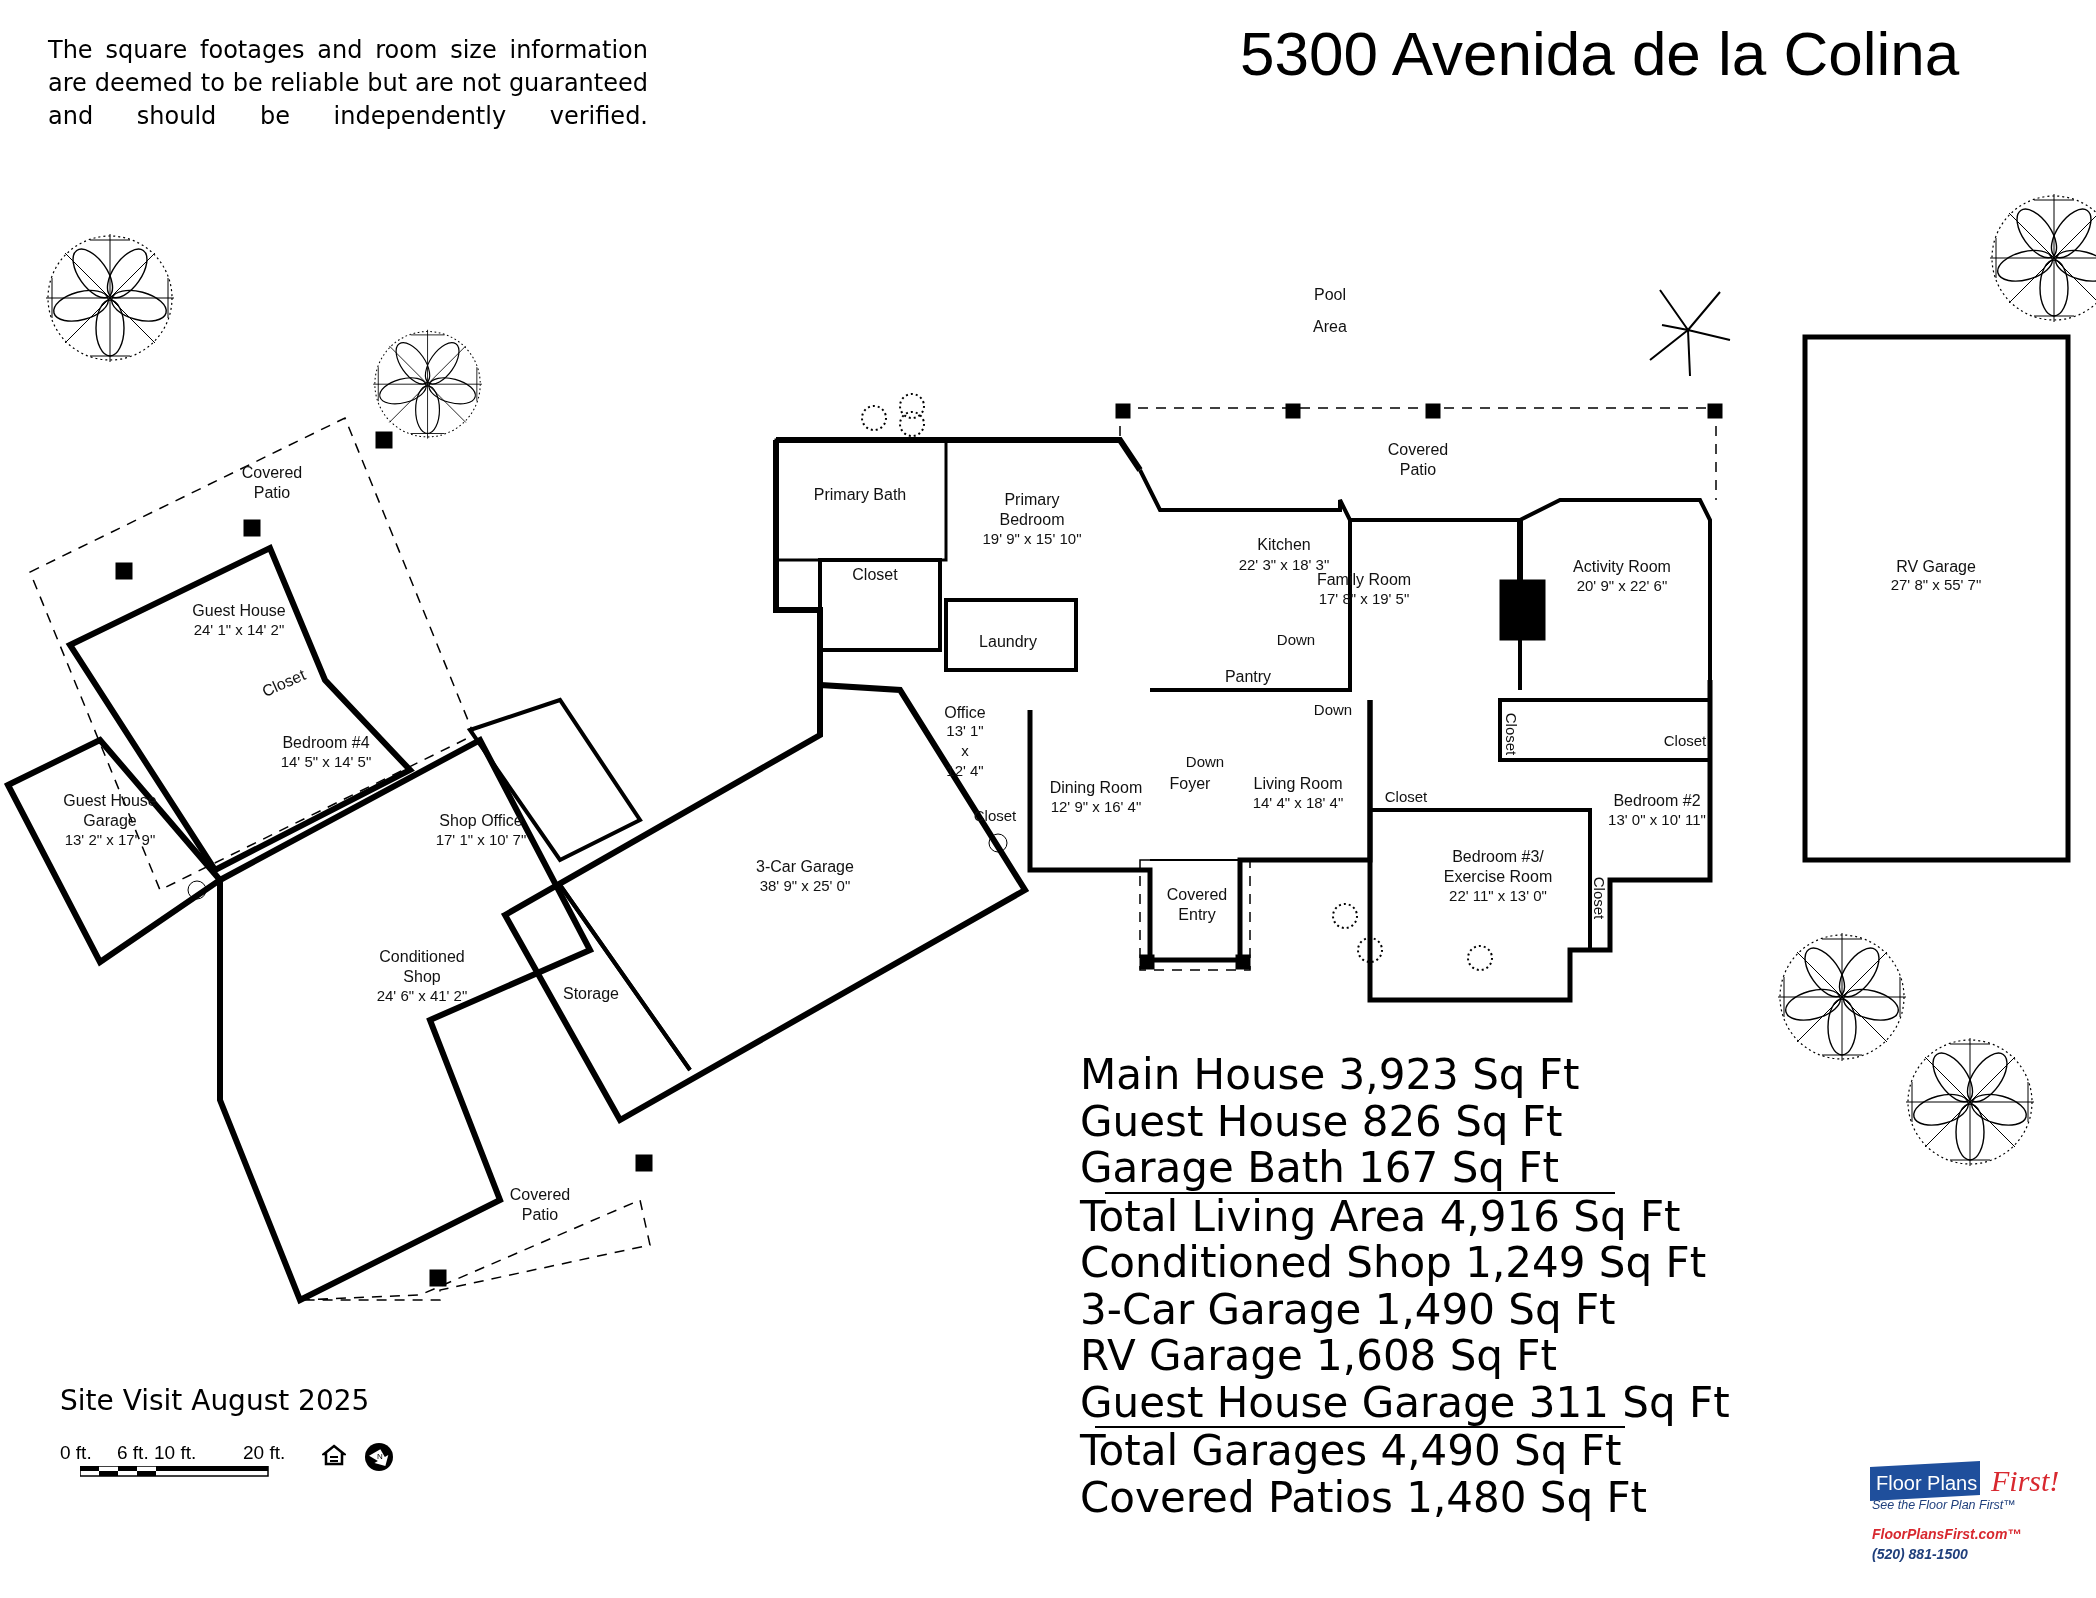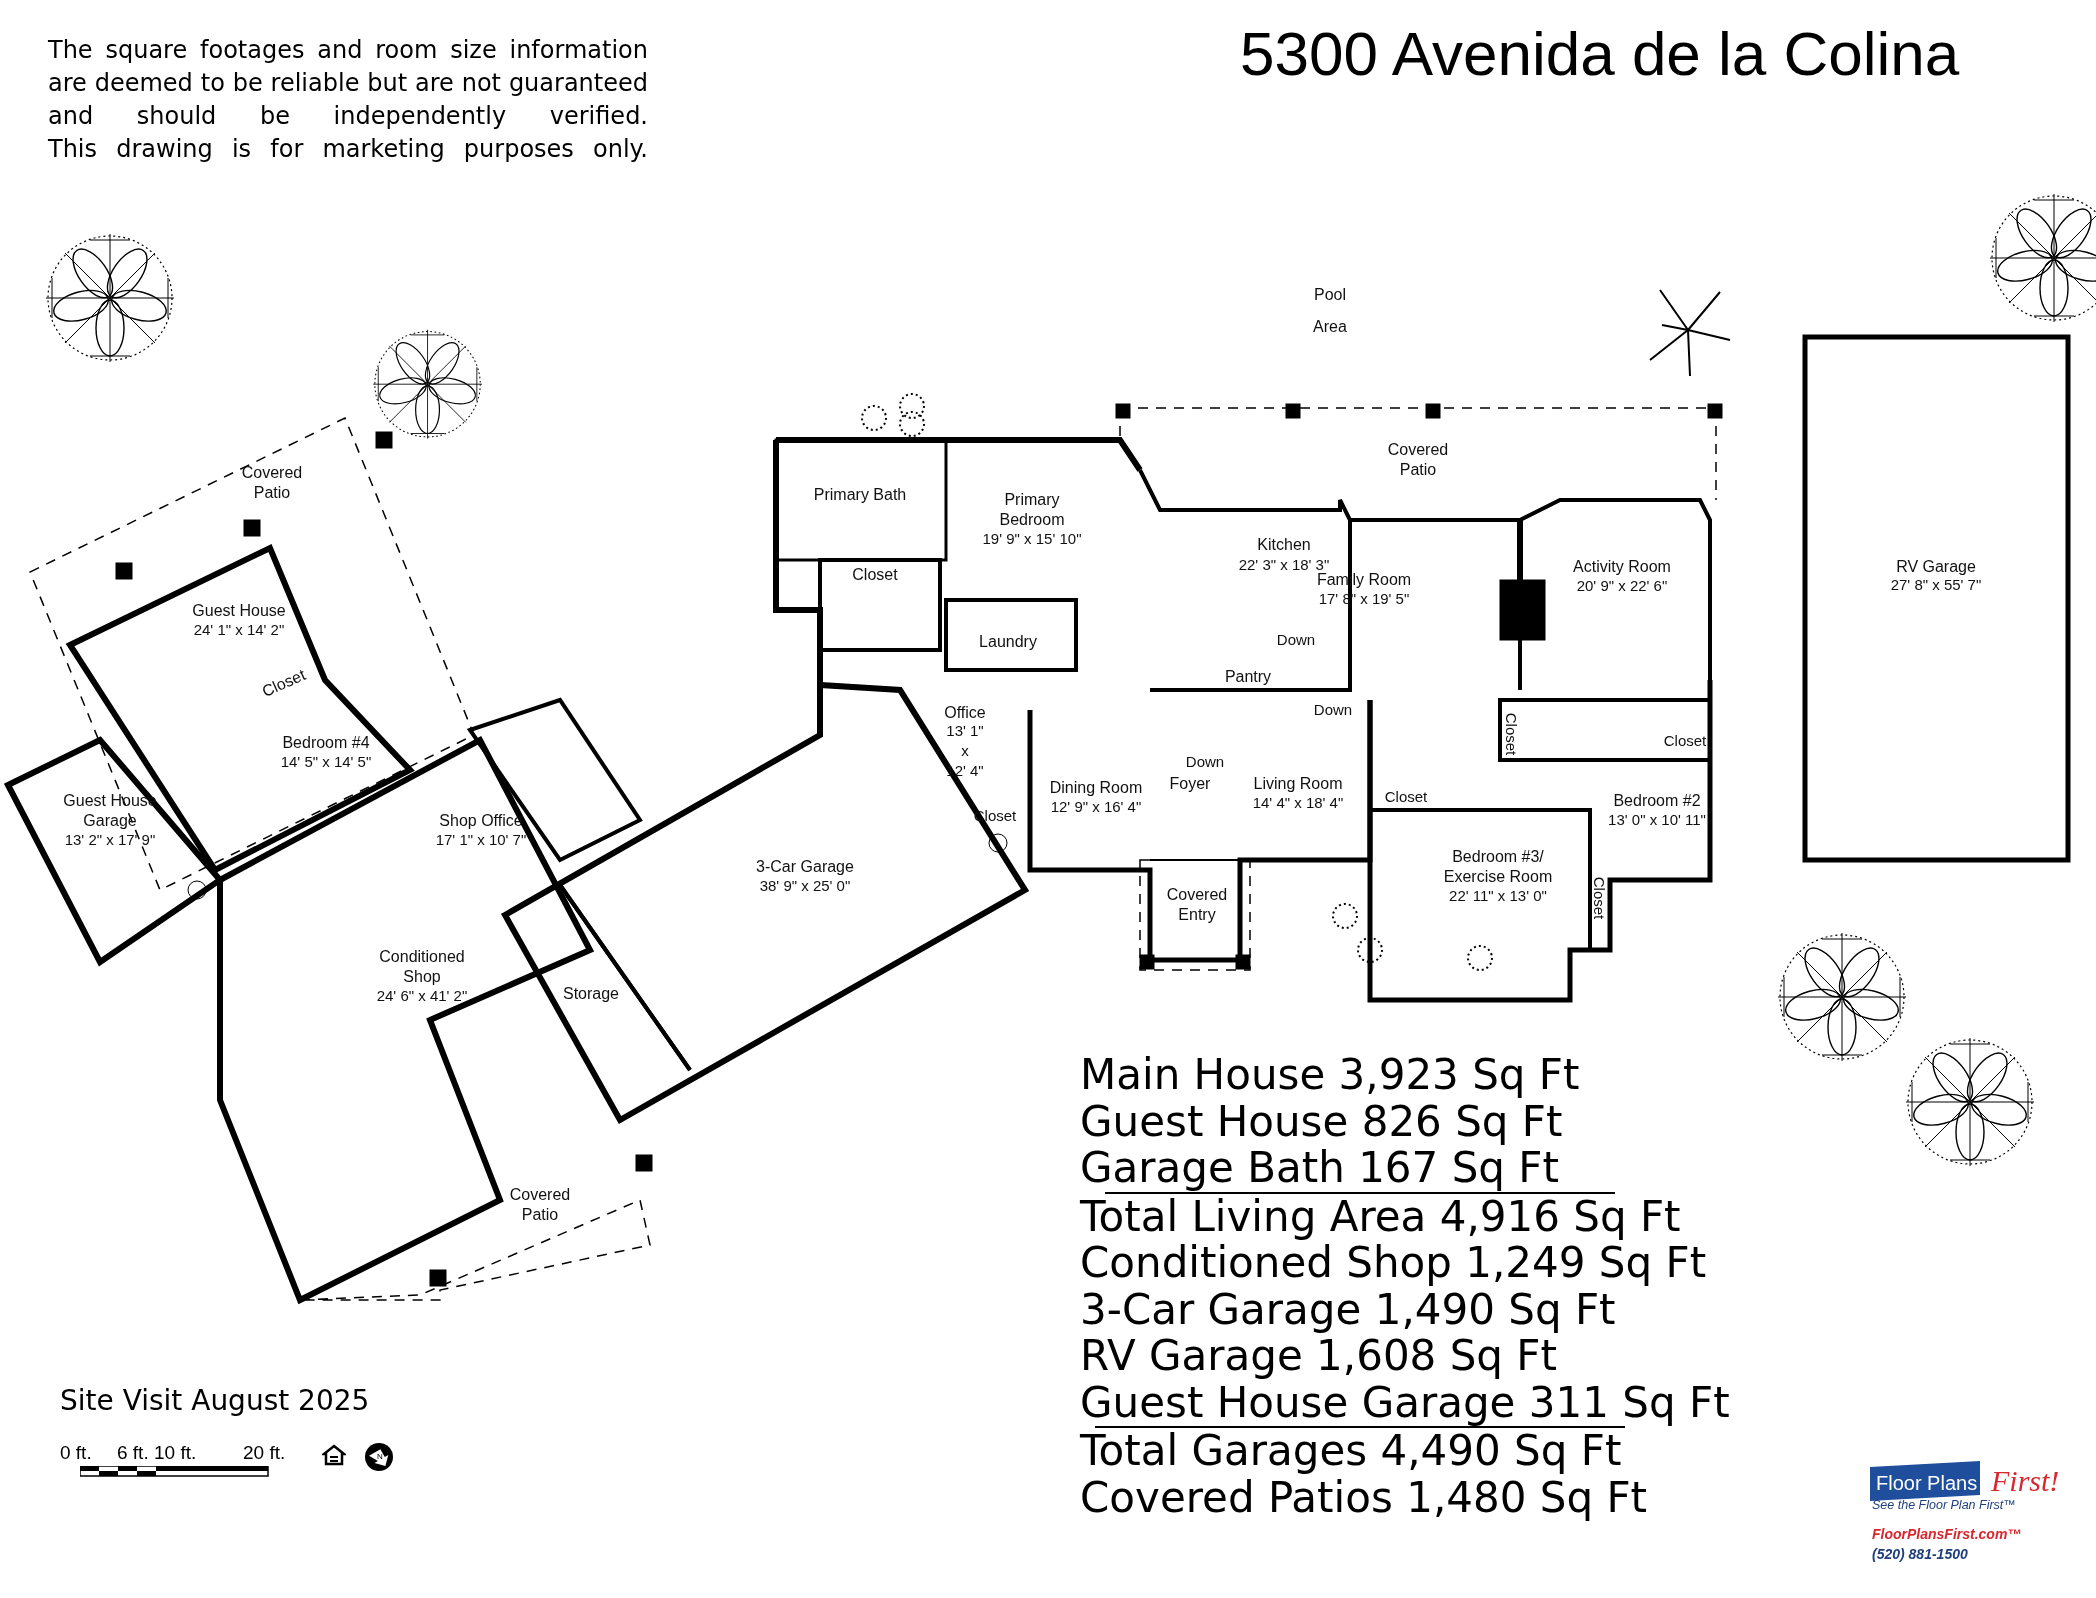--- a/index.html
+++ b/index.html
@@ -25,21 +25,20 @@
   .logo .url{position:absolute;left:6px;top:72px;color:#d8282f;font-family:"Liberation Sans",sans-serif;font-style:italic;font-weight:bold;font-size:14px;}
   .logo .phone{position:absolute;left:6px;top:92px;color:#1f3f7c;font-family:"Liberation Sans",sans-serif;font-style:italic;font-weight:bold;font-size:14px;}
 </style>
 </head>
 <body>
 
 <div class="disclaimer">
   <div>The square footages and room size information</div>
   <div>are deemed to be reliable but are not guaranteed</div>
   <div>and should be independently verified.</div>
-  <div>This drawing is for marketing purposes only.</div>
 </div>
 
 <div class="title">5300 Avenida de la Colina</div>
 
 <svg class="plan" width="2096" height="1598" viewBox="0 0 2096 1598">
   <defs>
     <g id="tree">
       <circle r="62" fill="none" stroke="#000" stroke-width="1.2" stroke-dasharray="2 3"></circle>
       <g fill="none" stroke="#000" stroke-width="1.4">
         <ellipse cx="0" cy="-30" rx="14" ry="28" transform="rotate(-35)"></ellipse>

